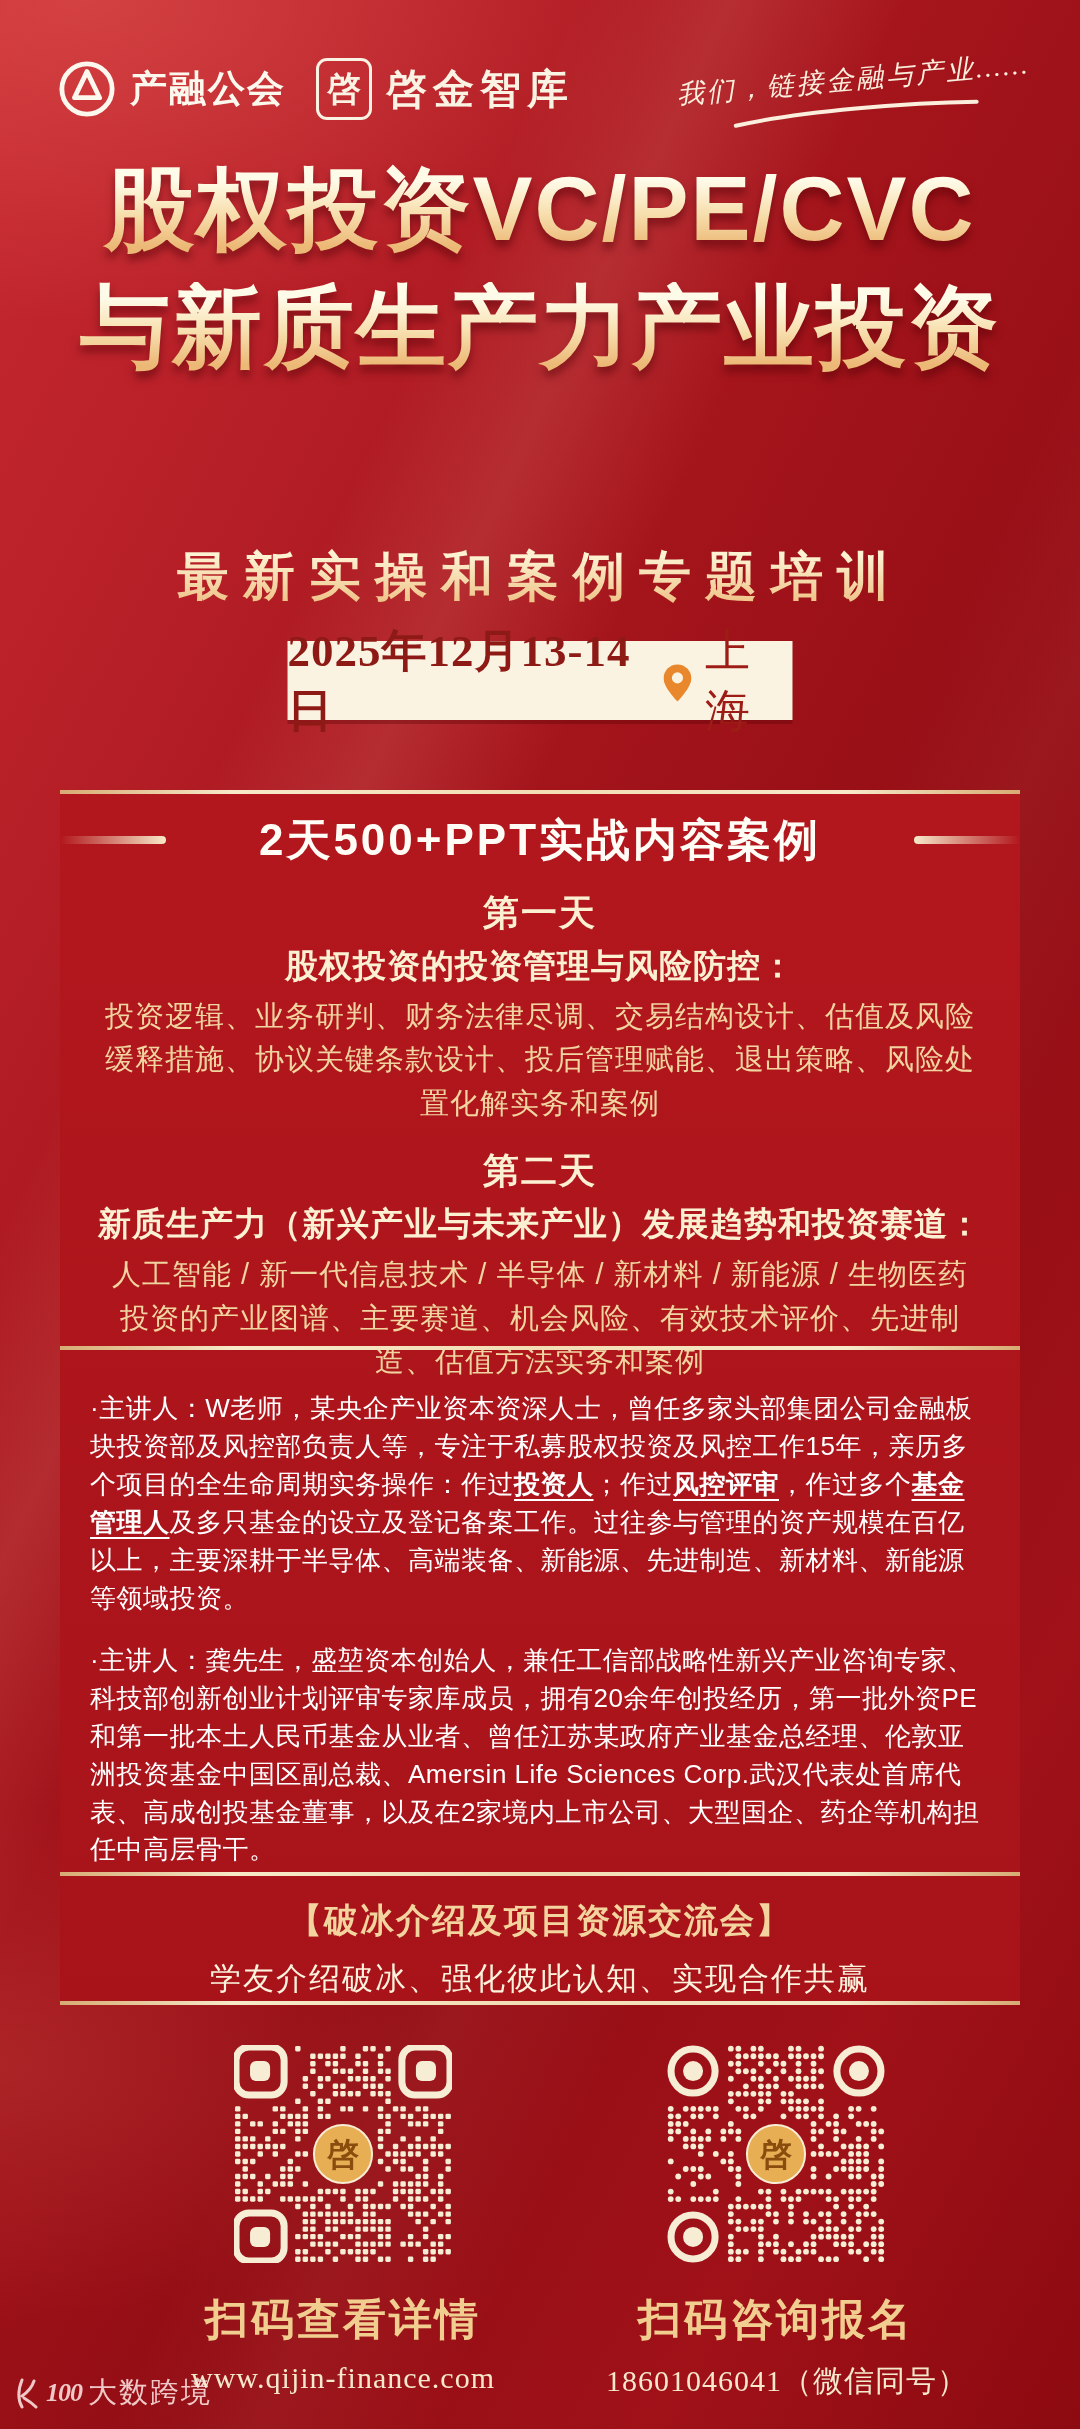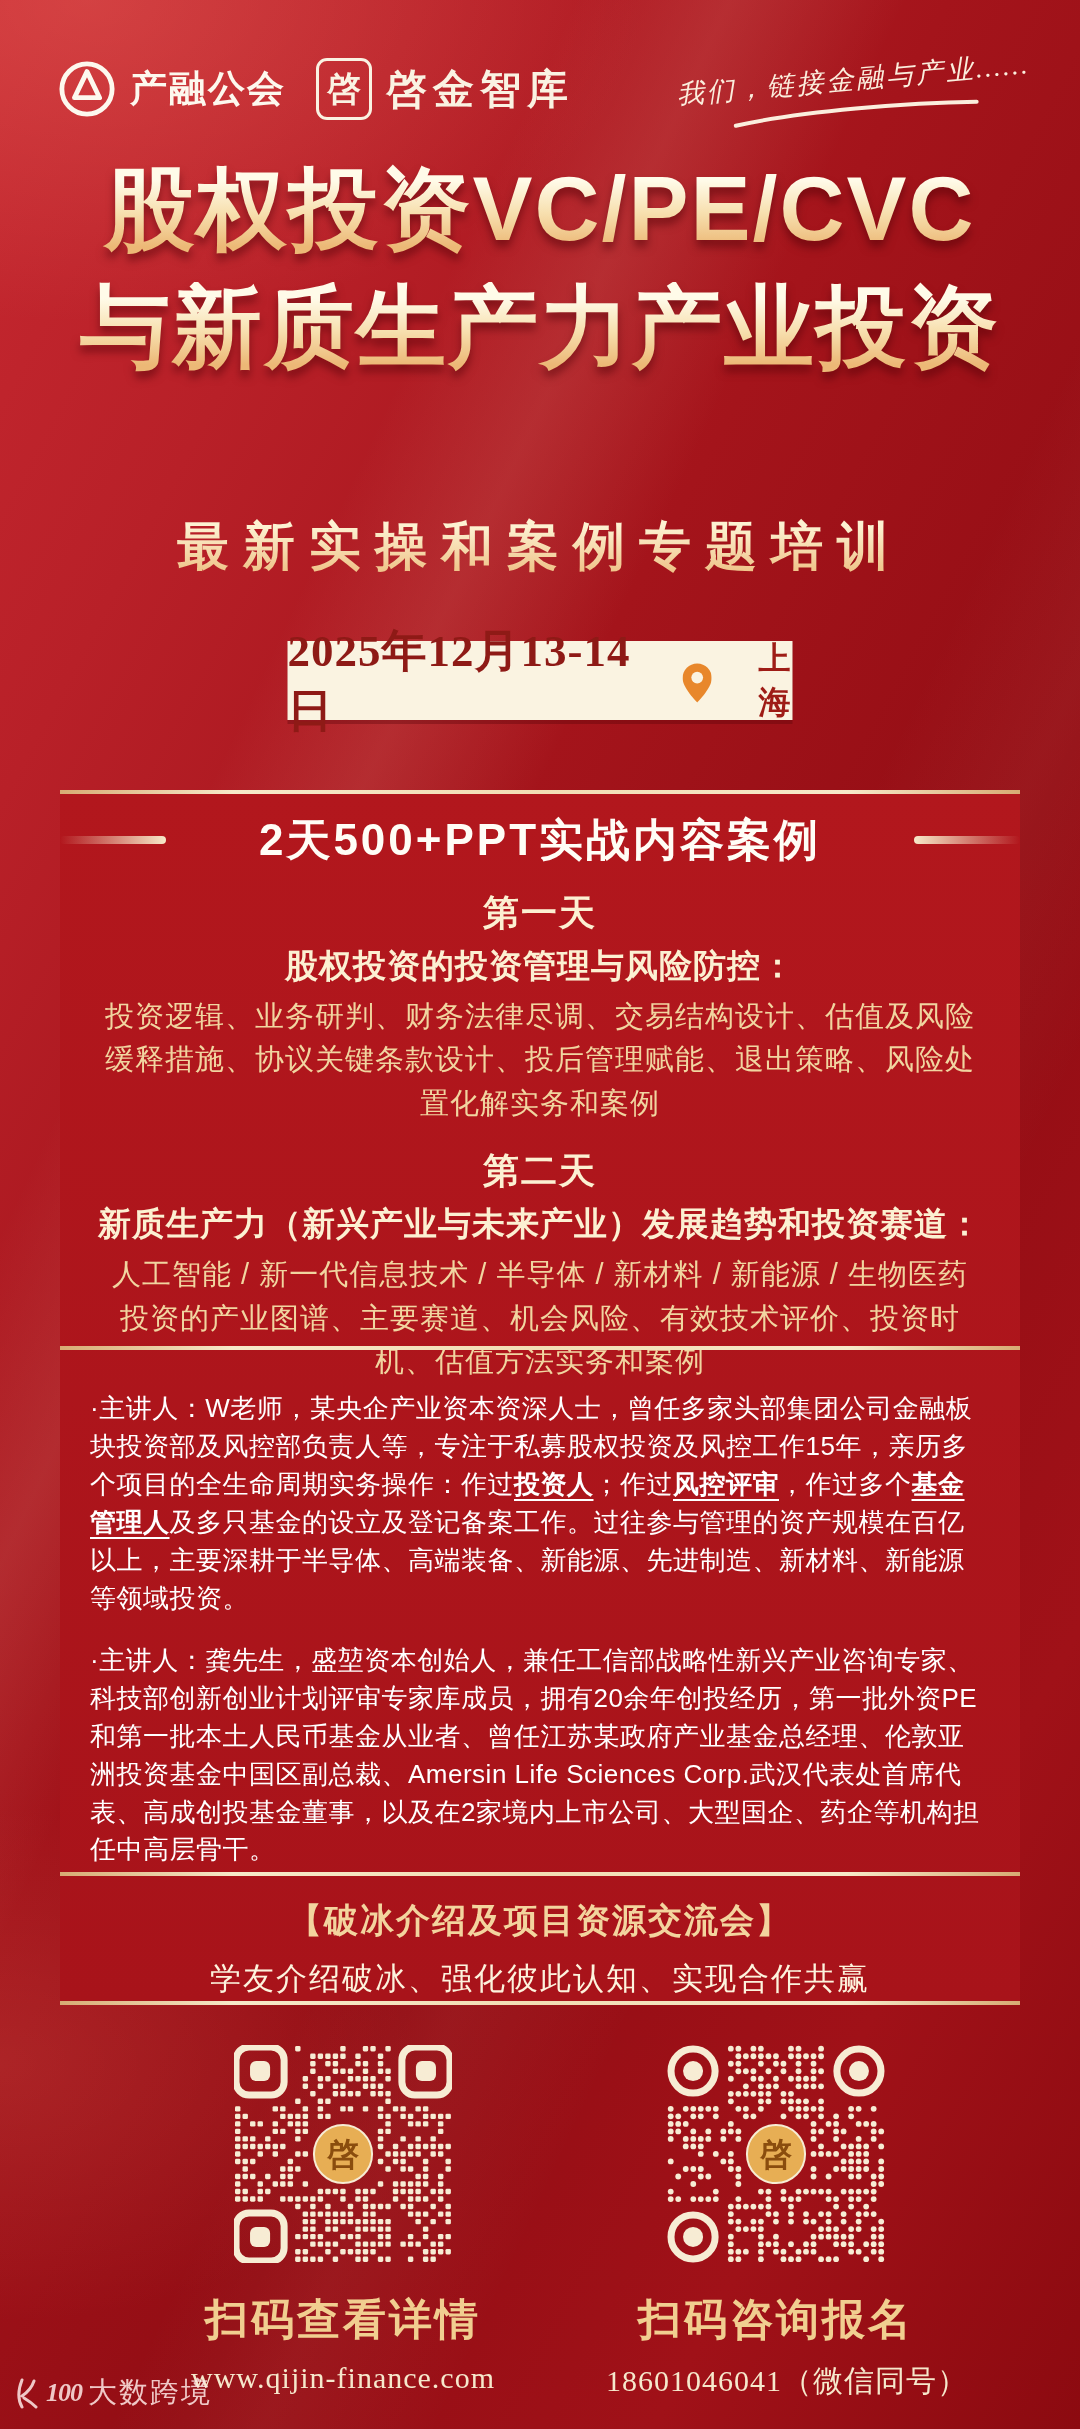--- a/index.html
+++ b/index.html
@@ -28,35 +28,35 @@
   .tagline-swoosh{display:block;margin:6px auto 0;}
   
   .title-block{position:absolute;top:152px;left:0;right:0;text-align:center;filter:drop-shadow(0 7px 4px rgba(75,0,6,.5));margin-top:12px;}
   .title-line{
     font-size:90px;font-weight:900;letter-spacing:2px;line-height:1.0;
     background:linear-gradient(180deg,#fffbe9 18%,#f7dfae 55%,#ecb876 92%);
     -webkit-background-clip:text;background-clip:text;color:transparent;-webkit-text-fill-color:transparent;
   }
   .title-line + .title-line{margin-top:28px;}
   .subtitle{
-    position:absolute;top:512px;left:0;right:0;text-align:center;
+    position:absolute;top:542px;left:0;right:0;text-align:center;
     font-size:52px;font-weight:600;letter-spacing:14px;
     background:linear-gradient(180deg,#fdf2d2 20%,#eec084 90%);
     -webkit-background-clip:text;background-clip:text;color:transparent;-webkit-text-fill-color:transparent;
   }
   
   .date-box{
     position:absolute;top:641px;left:50%;transform:translateX(-50%);
     width:505px;height:79px;background:#faf3e1;border-radius:0;
     box-shadow:0 4px 0 rgba(90,4,8,.35);
     display:flex;align-items:center;justify-content:center;gap:14px;
   }
   .date-text{color:#8e1a16;font-family:"Liberation Serif","DejaVu Serif",serif;font-size:45px;font-weight:700;letter-spacing:1px;}
   .pin-icon{width:30px;height:40px;margin-top:4px;}
-  .city-text{color:#9e1c16;font-size:32px;font-weight:700;letter-spacing:2px;text-align:right;}
+  .city-text{color:#9e1c16;font-size:45px;font-weight:400;letter-spacing:2px;}
   
   .panel{position:absolute;top:790px;left:60px;width:960px;height:1215px;background:linear-gradient(180deg,#b2171d,#a8131a);display:flex;flex-direction:column;}
   .gold-line{height:4px;flex:0 0 auto;background:linear-gradient(90deg,#d8ab74,#f7e9c9 18%,#f2ddb4 50%,#f7e9c9 82%,#d8ab74);}
   .panel-section{box-sizing:border-box;text-align:center;}
   .sec-a{height:552px;padding-top:20px;}
   .sec-b{height:522px;padding-top:16px;}
   .sec-c{flex:1;padding-top:22px;}
   .section-header{position:relative;color:#fffdf6;font-size:44px;font-weight:800;letter-spacing:3px;line-height:1.2;}
   .dash{position:absolute;top:50%;margin-top:-4px;width:106px;height:8px;border-radius:4px;}
   .dash.left{left:0;background:linear-gradient(90deg,rgba(247,233,201,0),#f7e9c9);}
@@ -129,21 +129,21 @@
         <span class="dash left"></span>
         <span>2天500+PPT实战内容案例</span>
         <span class="dash right"></span>
       </div>
       <div class="day-label">第一天</div>
       <div class="day-title">股权投资的投资管理与风险防控：</div>
       <div class="day-body">投资逻辑、业务研判、财务法律尽调、交易结构设计、估值及风险缓释措施、协议关键条款设计、投后管理赋能、退出策略、风险处置化解实务和案例</div>
       <div class="day-label">第二天</div>
       <div class="day-title">新质生产力（新兴产业与未来产业）发展趋势和投资赛道：</div>
       <div class="day-body">人工智能 / 新一代信息技术 / 半导体 / 新材料 / 新能源 / 生物医药</div>
-      <div class="day-body" style="margin-top:0;">投资的产业图谱、主要赛道、机会风险、有效技术评价、投资时机、估值方法实务和案例</div>
+      <div class="day-body" style="margin-top:0;">投资的产业图谱、主要赛道、机会风险、有效技术评价、先进制造、估值方法实务和案例</div>
     </div>
 
     <div class="gold-line"></div>
 
     <div class="panel-section sec-b">
       <p class="speaker-p"><span>·主讲人：W老师，某央企产业资本资深人士，曾任多家头部集团公司金融板块投资部及风控部负责人等，专注于私募股权投资及风控工作15年，亲历多个项目的全生命周期实务操作：作过</span><span class="kw">投资人</span><span>；作过</span><span class="kw">风控评审</span><span>，作过多个</span><span class="kw">基金管理人</span><span>及多只基金的设立及登记备案工作。过往参与管理的资产规模在百亿以上，主要深耕于半导体、高端装备、新能源、先进制造、新材料、新能源等领域投资。</span></p>
       <p class="speaker-p"><span>·主讲人：龚先生，盛堃资本创始人，兼任工信部战略性新兴产业咨询专家、科技部创新创业计划评审专家库成员，拥有20余年创投经历，第一批外资PE和第一批本土人民币基金从业者、曾任江苏某政府产业基金总经理、伦敦亚洲投资基金中国区副总裁、Amersin Life Sciences Corp.武汉代表处首席代表、高成创投基金董事，以及在2家境内上市公司、大型国企、药企等机构担任中高层骨干。</span></p>
     </div>
 
     <div class="gold-line"></div>

